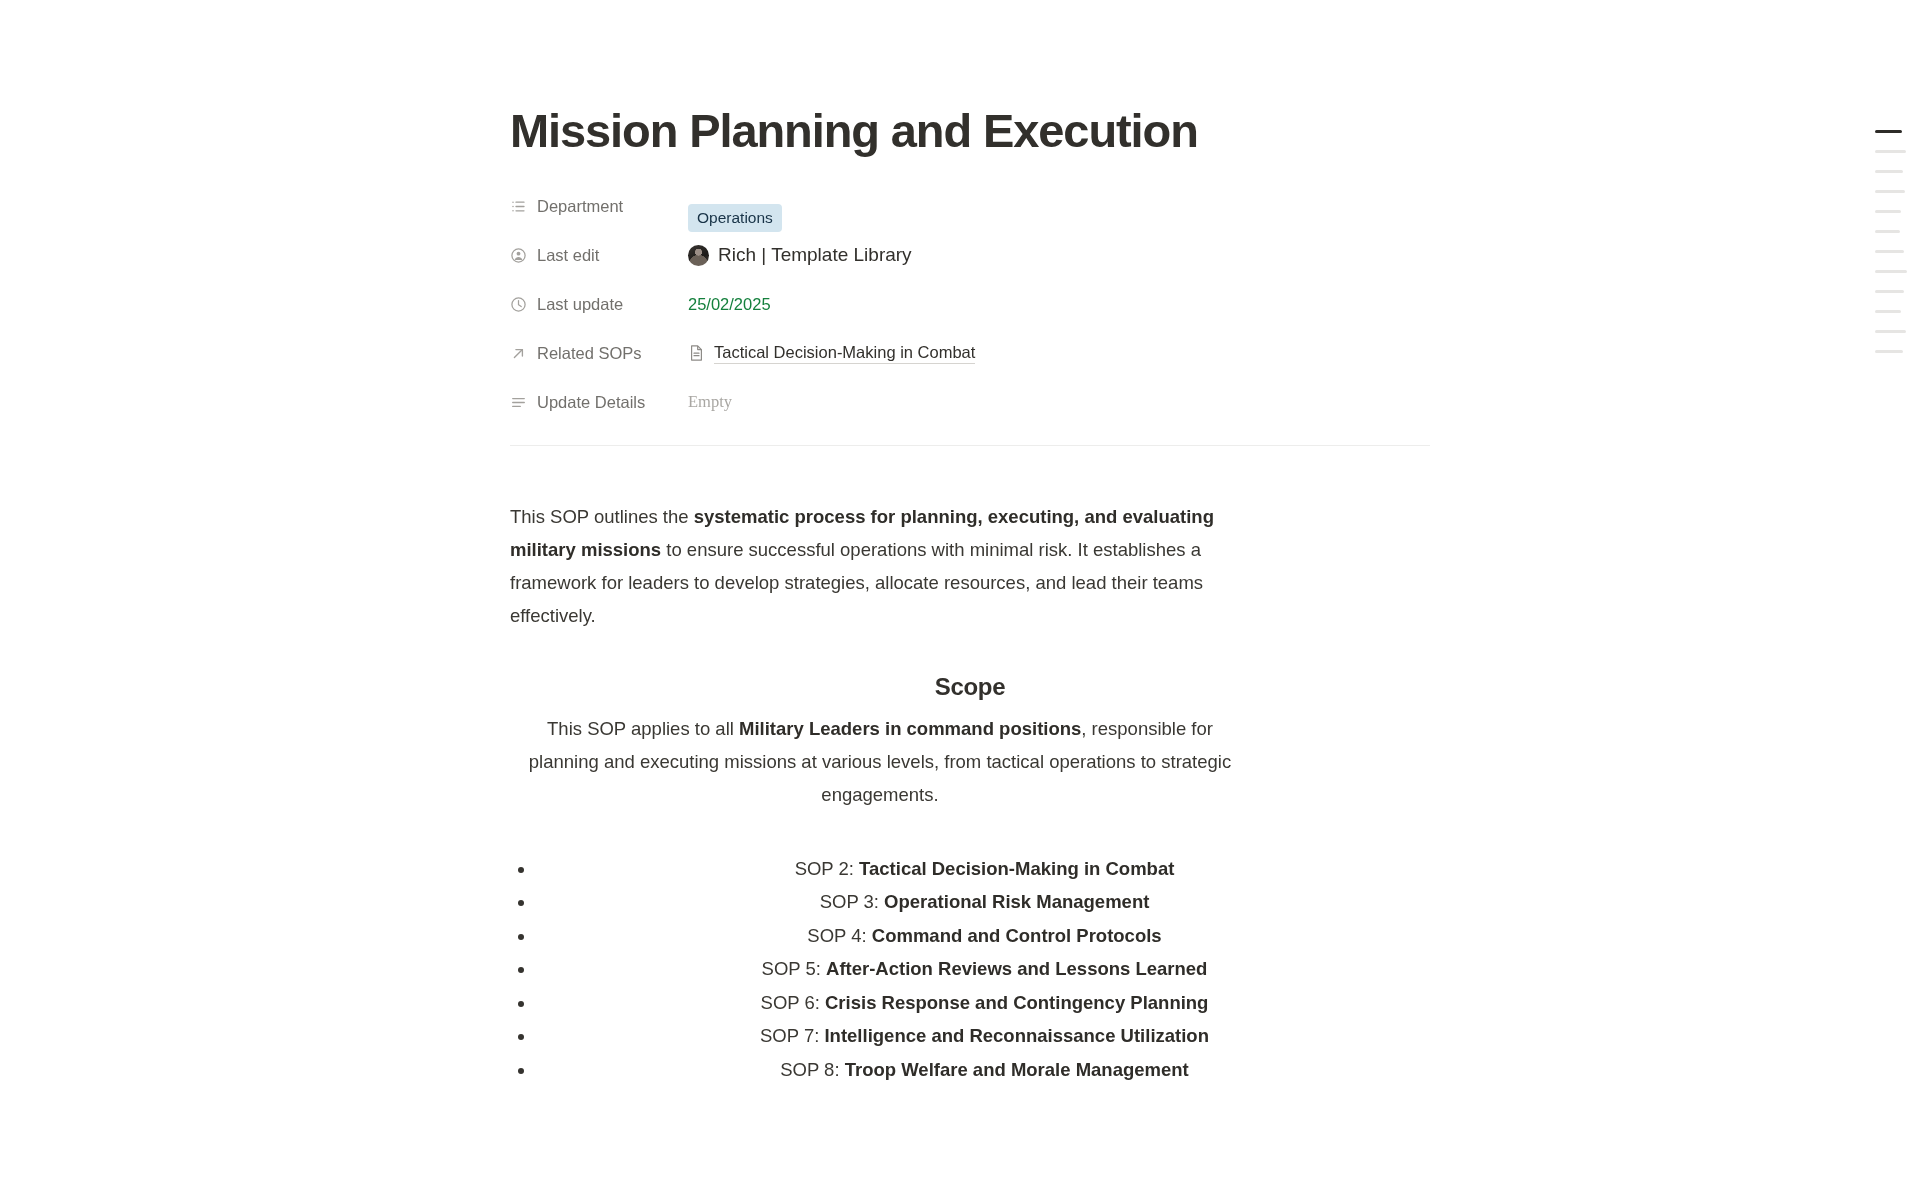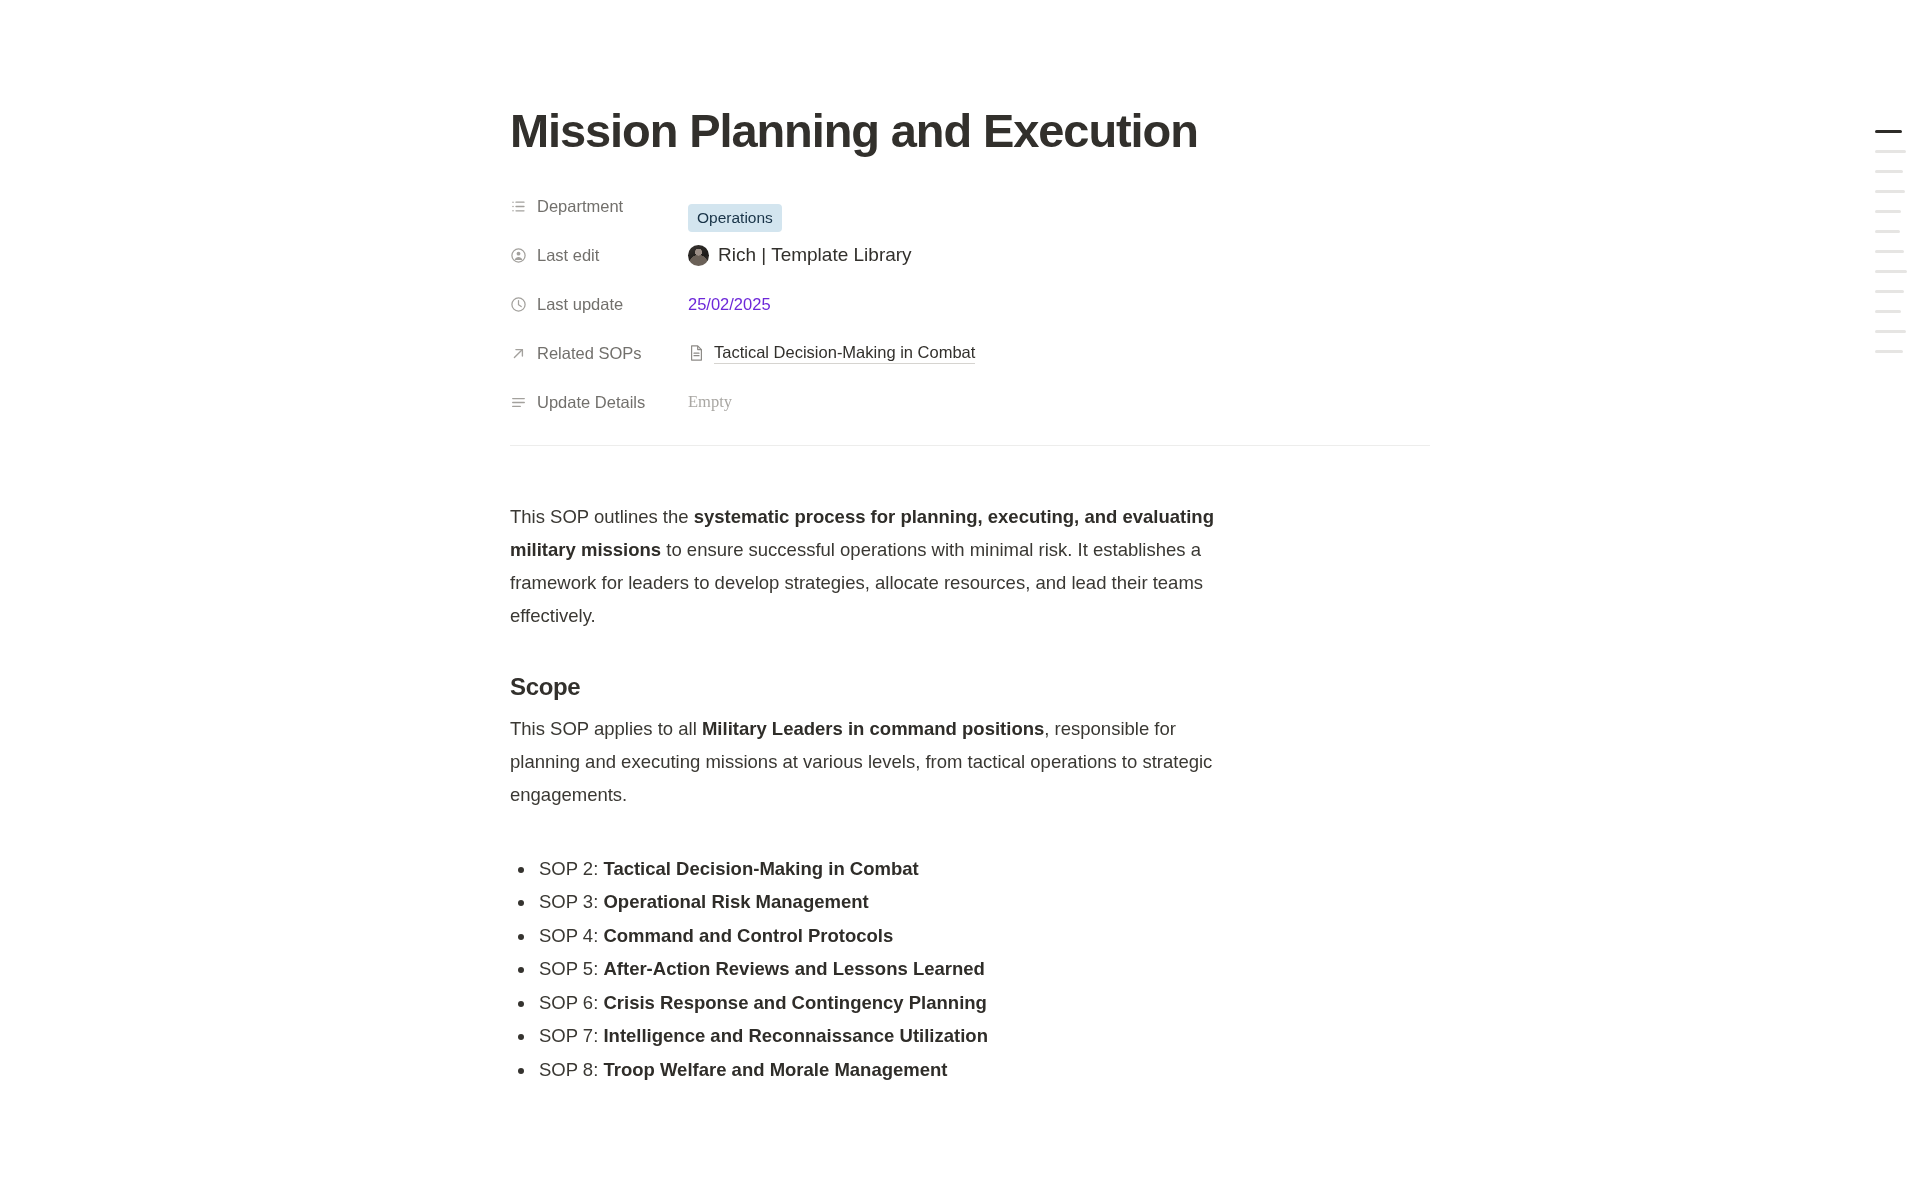--- a/index.html
+++ b/index.html
@@ -99,21 +99,21 @@
     height: 21px;
     border-radius: 50%;
     flex: 0 0 21px;
     background:
       radial-gradient(circle at 50% 34%, #9b8e86 0 19%, rgba(155,142,134,0) 21%),
       radial-gradient(circle at 50% 92%, #6a6057 0 42%, rgba(106,96,87,0) 44%),
       linear-gradient(150deg, #3a3632 0%, #1d1b19 60%, #45403a 100%);
     overflow: hidden;
   }
 
-  .date-text { font-size: 16.5px; color: #6d28d9; }
+  .date-text { font-size: 16.5px; color: #15803d; }
 
   .doclink {
     display: inline-flex;
     align-items: center;
     gap: 9px;
     color: #32302c;
     font-size: 16.5px;
     text-decoration: none;
   }
   .doclink .link-text {
@@ -143,21 +143,21 @@
   
   .body-wrap { margin-top: 54px; }
 
   h2.sec-head {
     font-size: 24px;
     font-weight: 700;
     color: #32302c;
     letter-spacing: -0.35px;
     margin-bottom: 11px;
   }
-  .sec + .sec { margin-top: 41px; }
+  .sec + .sec { margin-top: 41px; text-align: center; }
 
   p.para {
     font-size: 18.5px;
     line-height: 33px;
     color: #3a3833;
     max-width: 740px;
   }
   p.para b { font-weight: 700; color: #2f2d29; }
 
   ul.sop-list {

